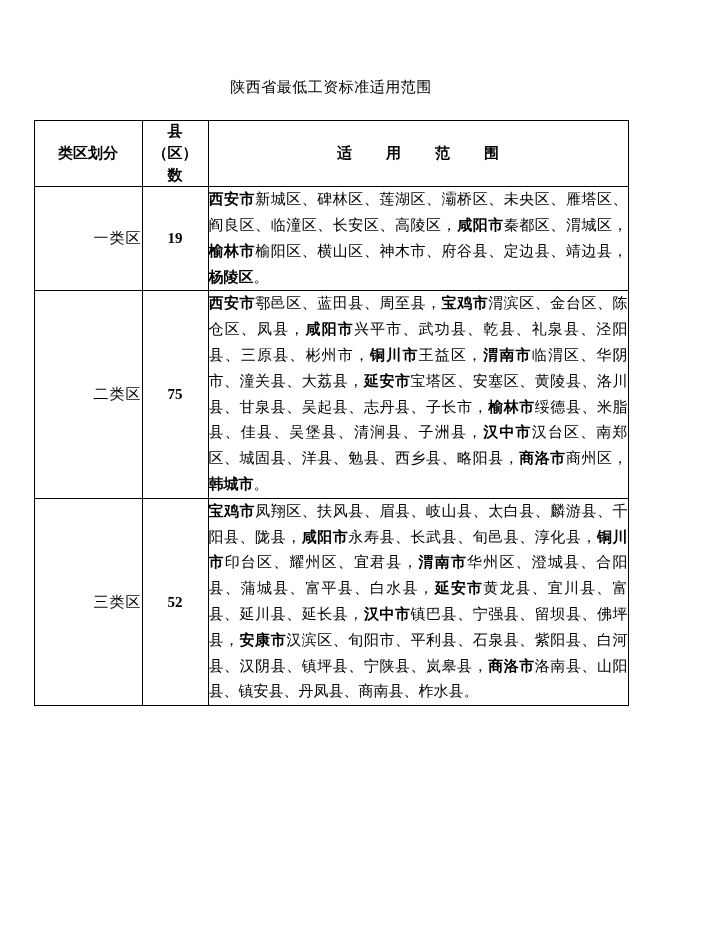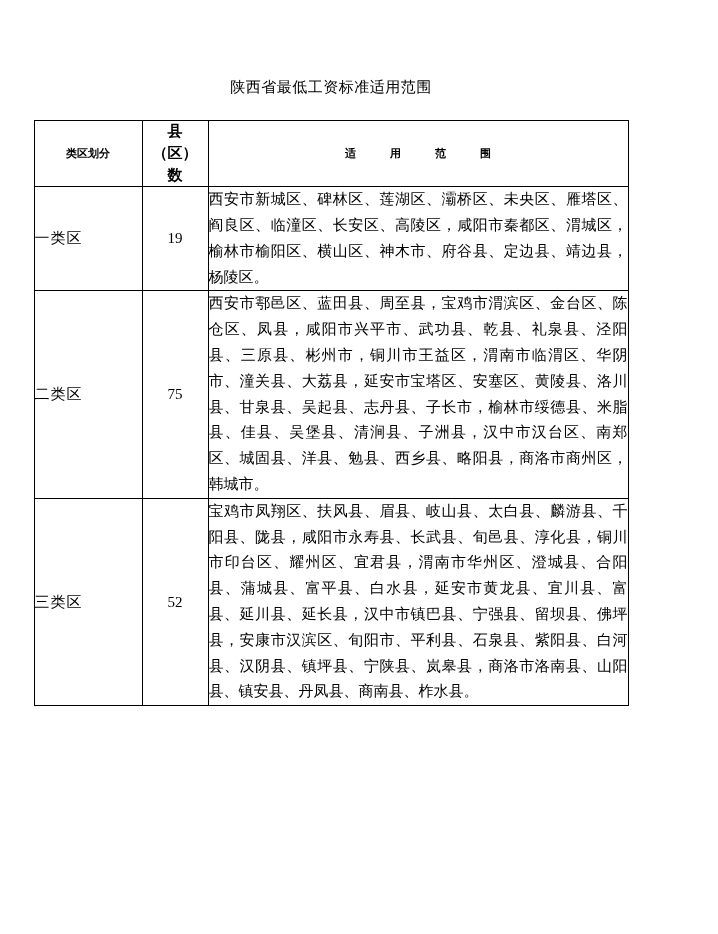--- a/index.html
+++ b/index.html
@@ -42,56 +42,57 @@
     border: 1px solid #000000;
     vertical-align: middle;
     padding: 0;
   }
   col.col-class { width: 108px; }
   col.col-count { width: 66px; }
   col.col-scope { width: 420px; }
 
   .hdr-cell {
     text-align: center;
-    font-size: 11px;
+    font-size: 15px;
     font-weight: bold;
     padding: 8px 4px;
     line-height: 1.45;
   }
   .hdr-cell.count {
     font-size: 15px;
     line-height: 1.45;
   }
   .hdr-cell.scope {
     letter-spacing: 0;
   }
   .hdr-scope-inner {
     display: flex;
     justify-content: center;
     gap: 34px;
   }
   .cell-class {
-    text-align: left;
+    text-align: right;
     font-size: 15px;
     font-weight: normal;
     letter-spacing: 1px;
   }
   .cell-count {
     text-align: center;
     font-size: 15px;
+    font-weight: bold;
   }
   .cell-scope {
     font-size: 15px;
     line-height: 1.72;
     padding: 7px 9px 8px 9px;
     text-align: justify;
     text-justify: inter-ideograph;
   }
   .cell-scope b {
-    font-weight: normal;
+    font-weight: bold;
   }
 </style>
 </head>
 <body>
 
 <div class="page">
 
   <div class="doc-title">陕西省最低工资标准适用范围</div>
 
   <table class="wage-table">

